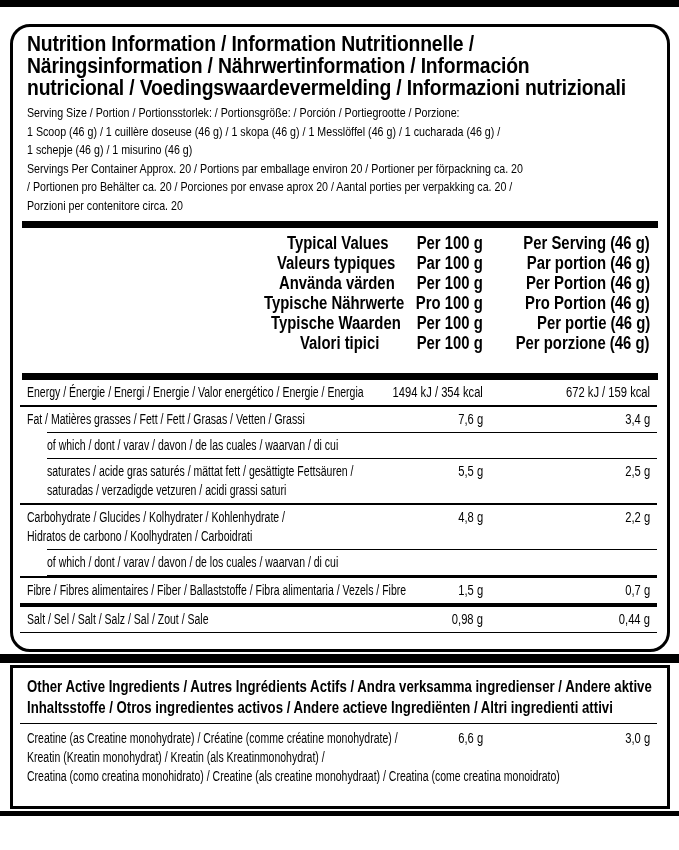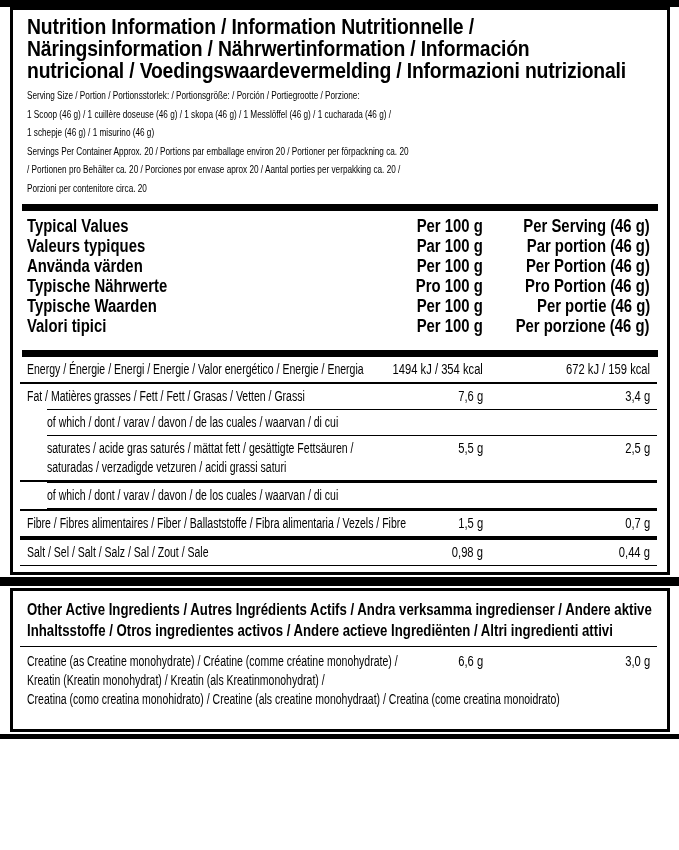--- a/index.html
+++ b/index.html
@@ -8,42 +8,42 @@
     width: 679px; height: 850px;
     background: #ffffff; color: #000000;
     font-family: "Liberation Sans", "DejaVu Sans", sans-serif;
     overflow: hidden;
   }
   .bar { background: #000; }
   .bar-top { height: 7px; }
   .bar-mid { height: 9px; margin-top: 2px; }
   .bar-bot { height: 5px; margin-top: 2px; }
   .panel { border: 3px solid #000; margin: 0 9px 0 10px; background: #fff; }
-  .panel-1 { margin-top: 0; }
+  .panel-1 { margin-top: 17px; border-radius: 20px; }
   .panel-2 { margin-top: 2px; }
 
   .cond { display: block; white-space: nowrap; transform-origin: 0 50%; }
 
   .head { padding: 6px 0 6px 14px; overflow: hidden; }
   .title { font-weight: bold; font-size: 22px; line-height: 22px; letter-spacing: -0.2px; margin-bottom: 5px; }
   .title .cond { transform: scaleX(0.88); }
-  .serv { font-size: 10px; line-height: 18.5px; }
+  .serv { font-size: 13px; line-height: 18.5px; }
   .serv .cond { transform: scaleX(0.82); }
 
   .thickbar { height: 7px; background: #000; margin: 0 9px; }
 
-  .tv { padding: 5px 0 14px; }
+  .tv { padding: 5px 0 20px; text-align: center; }
   .tvrow { position: relative; height: 20px; font-weight: bold; font-size: 17.5px; line-height: 20px; }
   .tvrow .lab { display: inline-block; margin-left: 14px; white-space: nowrap; transform: scaleX(0.85); transform-origin: 0 50%; }
   .v { position: absolute; white-space: nowrap; transform: scaleX(0.85); transform-origin: 100% 50%; }
   .v1 { right: 184px; }
   .v2 { right: 17px; }
   .tvrow .v { top: 0; }
 
-  .nut { padding-bottom: 6px; }
+  .nut { padding-bottom: 16px; }
   .nrow { position: relative; padding: 3px 0; font-size: 14px; line-height: 19px; }
   .nrow .lab { margin-left: 14px; white-space: nowrap; transform: scaleX(0.75); transform-origin: 0 50%; }
   .nrow.indent .lab { margin-left: 34px; }
   .nrow .v { top: 3px; transform: scaleX(0.8); }
   .sep { border-top: 2px solid #000; margin: 0 10px 0 7px; height: 0; }
   .sep-ind { border-top-width: 1px; margin-left: 34px; }
   .sep-thin { border-top-width: 1px; }
 
   .p2head { font-weight: bold; font-size: 16.5px; line-height: 21px; padding: 8px 0 5px 14px; overflow: hidden; }
   .p2head .cond { transform: scaleX(0.80); }
@@ -133,20 +133,26 @@
     <div class="sep sep-ind"></div>
 
     <div class="nrow indent">
       <div class="lab">saturates / acide gras saturés / mättat fett / gesättigte Fettsäuren /</div>
       <div class="lab">saturadas / verzadigde vetzuren / acidi grassi saturi</div>
       <span class="v v1">5,5 g</span>
       <span class="v v2">2,5 g</span>
     </div>
     <div class="sep"></div>
 
+    <div class="nrow">
+      <div class="lab">Carbohydrate / Glucides / Kolhydrater / Kohlenhydrate /</div>
+      <div class="lab">Hidratos de carbono / Koolhydraten / Carboidrati</div>
+      <span class="v v1">4,8 g</span>
+      <span class="v v2">2,2 g</span>
+    </div>
     <div class="sep sep-ind"></div>
 
     <div class="nrow indent">
       <div class="lab">of which / dont / varav / davon / de los cuales / waarvan / di cui</div>
     </div>
     <div class="sep sep-ind"></div>
 
     <div class="sep"></div>
 
     <div class="nrow">

